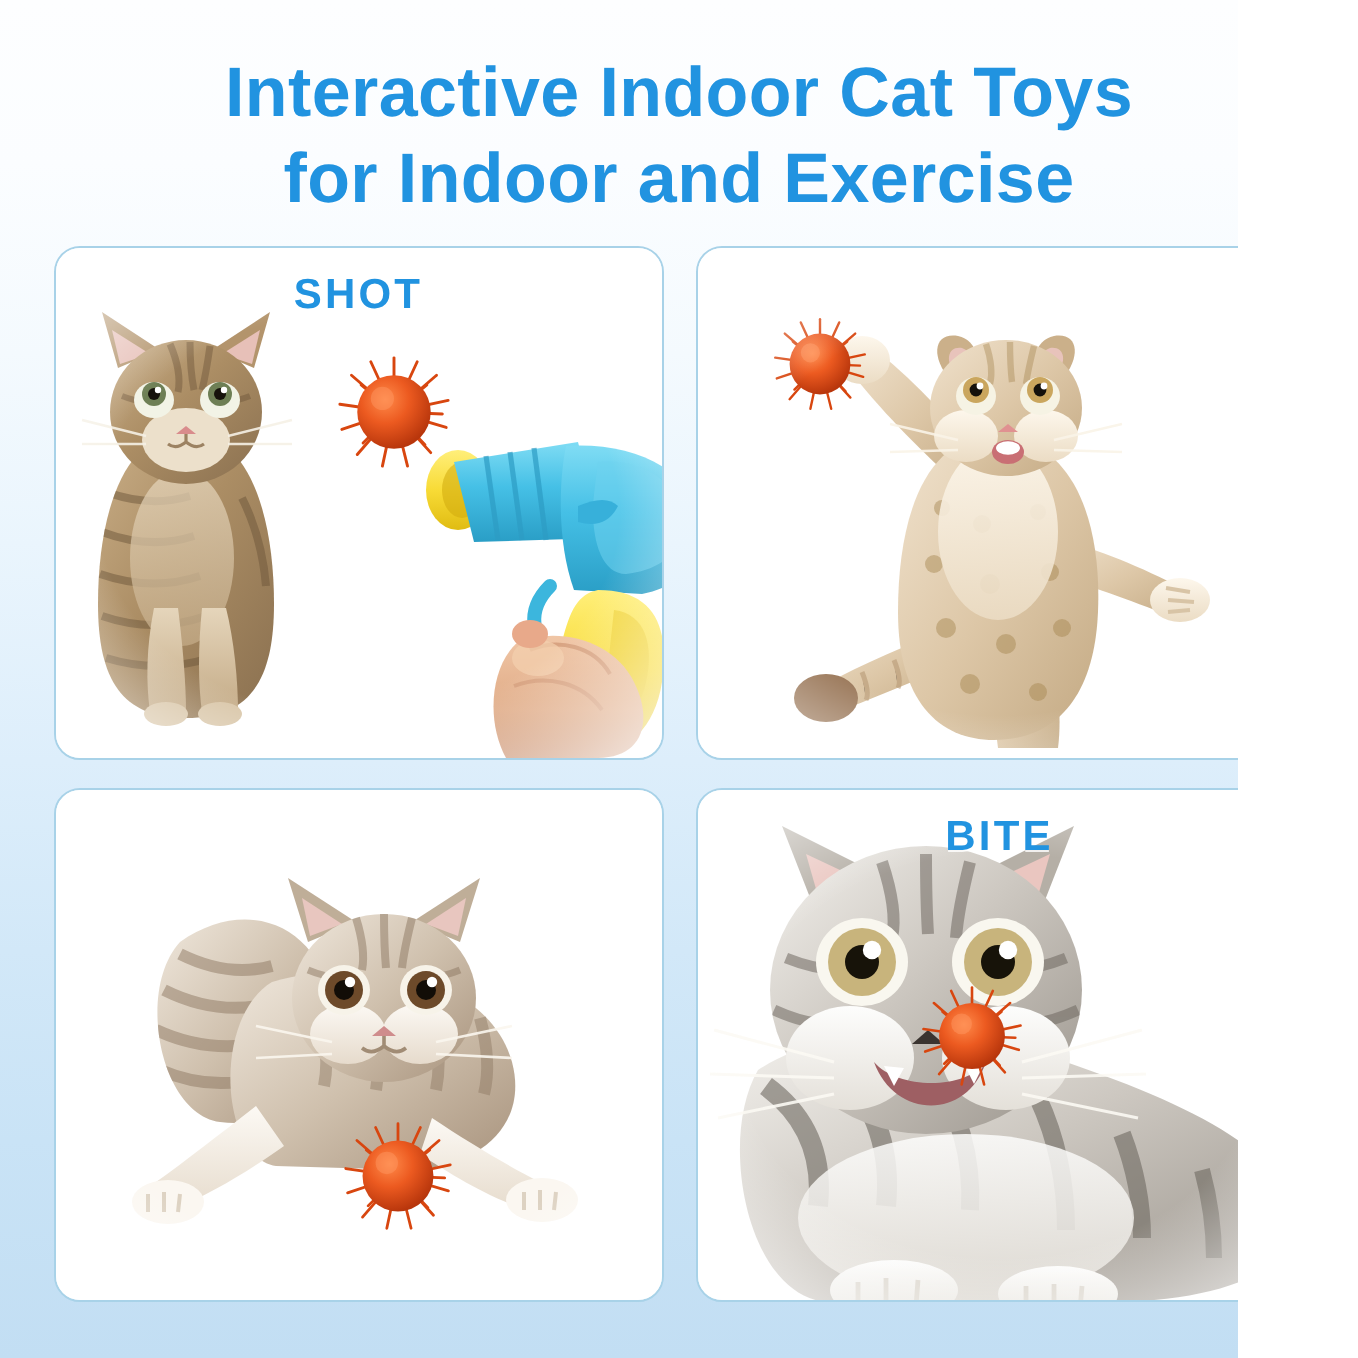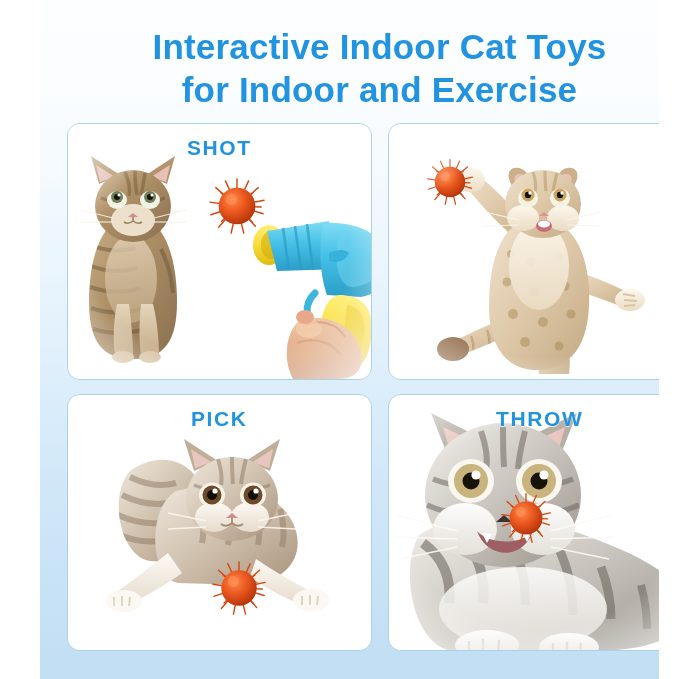--- a/index.html
+++ b/index.html
@@ -21,21 +21,20 @@
     background: linear-gradient(to bottom,
         #fdfeff 0%,
         #fbfdff 12%,
         #f4fafe 26%,
         #eaf5fd 40%,
         #ddeefb 56%,
         #d2e8f8 70%,
         #c9e3f6 84%,
         #c2def3 100%);
     overflow: hidden;
-    margin-left: 40px;
   }
 
   
   .title-block {
     position: absolute;
     top: 26px;
     left: 0;
     width: 679px;
     text-align: center;
     line-height: 1.22;
@@ -467,21 +466,20 @@
             <circle cx="30" cy="30" r="19" fill="url(#ballGradB)"></circle>
             <circle cx="24" cy="23" r="6" fill="#ff9a63" opacity="0.45"></circle>
           </svg>
         </div>
 
         <div class="vignette"></div>
       </div>
     </div>
 
     <div class="card" id="card-pick">
-      <div class="card-label">PICK</div>
       <div class="scene">
 
         <svg class="art cat-pick" viewBox="0 0 230 190" xmlns="http://www.w3.org/2000/svg">
           <defs>
             <linearGradient id="furC" x1="0" y1="0" x2="1" y2="1">
               <stop offset="0%" stop-color="#efe7dc"></stop>
               <stop offset="50%" stop-color="#cfc0ad"></stop>
               <stop offset="100%" stop-color="#a8937d"></stop>
             </linearGradient>
             <linearGradient id="furClight" x1="0" y1="0" x2="0" y2="1">
@@ -584,21 +582,21 @@
             <circle cx="30" cy="30" r="19" fill="url(#ballGradC)"></circle>
             <circle cx="24" cy="23" r="6" fill="#ff9a63" opacity="0.45"></circle>
           </svg>
         </div>
 
         <div class="vignette"></div>
       </div>
     </div>
 
     <div class="card" id="card-bite">
-      <div class="card-label">THROW</div>
+      <div class="card-label">BITE</div>
       <div class="scene">
 
         <svg class="art cat-bite" viewBox="0 0 310 245" xmlns="http://www.w3.org/2000/svg">
           <defs>
             <linearGradient id="furD" x1="0" y1="0" x2="1" y2="1">
               <stop offset="0%" stop-color="#f2f0ec"></stop>
               <stop offset="45%" stop-color="#cdc8c1"></stop>
               <stop offset="100%" stop-color="#9a948c"></stop>
             </linearGradient>
             <linearGradient id="furDlight" x1="0" y1="0" x2="0" y2="1">

